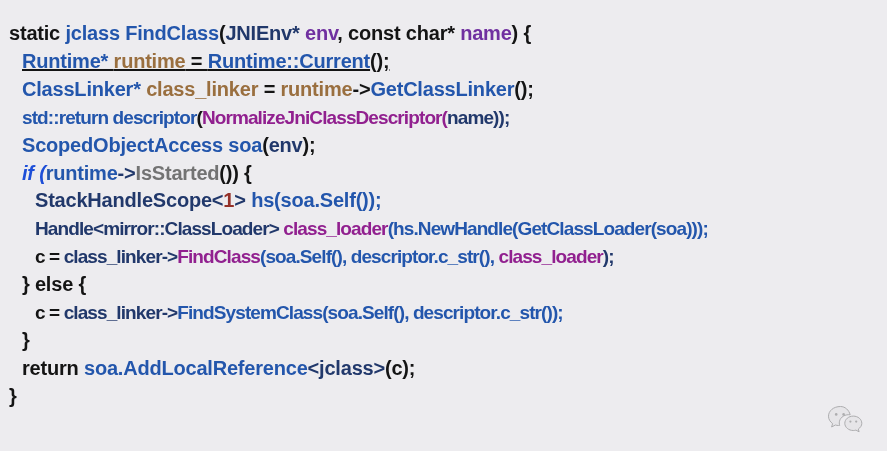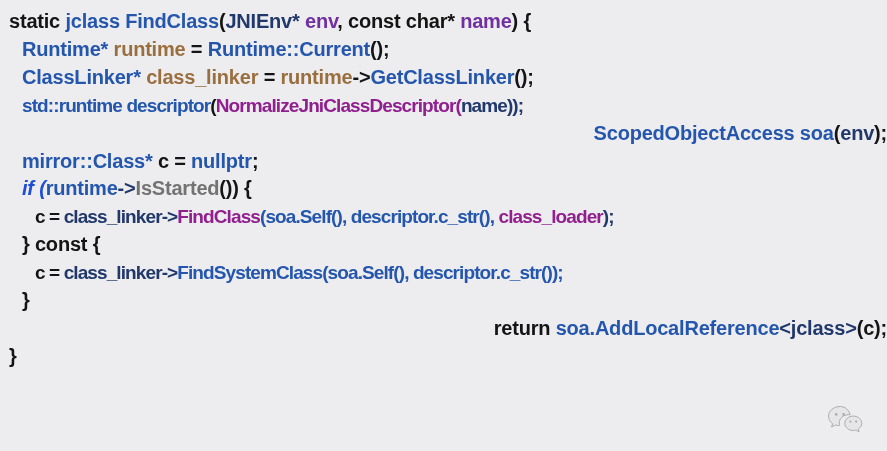--- a/index.html
+++ b/index.html
@@ -3,21 +3,21 @@
 <meta charset="utf-8">
 <style>
   html, body { margin:0; padding:0; }
   body {
     width:887px; height:451px;
     background:#EDECEF;
     font-family:"Liberation Sans", sans-serif;
     overflow:hidden;
     position:relative;
   }
-  .code-block { padding:8px 0 0 9px; }
+  .code-block { padding:20px 0 0 9px; }
   .code-line {
     white-space:pre;
     font-weight:bold;
     font-size:20px;
     line-height:27.9px;
     letter-spacing:-0.2px;
     color:#141414;
   }
   .code-line.condensed {
     font-size:19px;
@@ -36,31 +36,32 @@
     text-shadow:0 1px 0 #ffffff, 0 0 1px #a8a8a8, 1px 1px 1px #b5b5b5;
     letter-spacing:0.5px;
   }
   .wechat-icon svg { display:block; }
 </style>
 </head>
 <body>
 
 <div class="code-block">
     <div class="code-line" style="padding-left: 0px;"><span style="color: rgb(20, 20, 20);">static </span><span style="color: rgb(35, 86, 172);">jclass </span><span style="color: rgb(35, 86, 172);">FindClass</span><span style="color: rgb(20, 20, 20);">(</span><span style="color: rgb(33, 56, 107);">JNIEnv* </span><span style="color: rgb(112, 48, 160);">env</span><span style="color: rgb(20, 20, 20);">, const char* </span><span style="color: rgb(112, 48, 160);">name</span><span style="color: rgb(20, 20, 20);">) {</span></div>
-    <div class="code-line" style="padding-left: 13px;"><span style="color: rgb(35, 86, 172);">Runtime* </span><span style="color: rgb(154, 111, 63);">runtime</span><span style="color: rgb(20, 20, 20);"> = </span><span style="color: rgb(35, 86, 172);">Runtime::Current</span><span style="color: rgb(20, 20, 20);">();</span></div>
+    <div class="code-line" style="padding-left: 13px; text-decoration: underline;"><span style="color: rgb(35, 86, 172);">Runtime* </span><span style="color: rgb(154, 111, 63);">runtime</span><span style="color: rgb(20, 20, 20);"> = </span><span style="color: rgb(35, 86, 172);">Runtime::Current</span><span style="color: rgb(20, 20, 20);">();</span></div>
     <div class="code-line" style="padding-left: 13px;"><span style="color: rgb(35, 86, 172);">ClassLinker* </span><span style="color: rgb(154, 111, 63);">class_linker</span><span style="color: rgb(20, 20, 20);"> = </span><span style="color: rgb(154, 111, 63);">runtime</span><span style="color: rgb(20, 20, 20);">-&gt;</span><span style="color: rgb(35, 86, 172);">GetClassLinker</span><span style="color: rgb(20, 20, 20);">();</span></div>
-    <div class="code-line condensed" style="padding-left: 13px;"><span style="color: rgb(35, 86, 172);">std::runtime descriptor</span><span style="color: rgb(20, 20, 20);">(</span><span style="color: rgb(145, 32, 143);">NormalizeJniClassDescriptor(</span><span style="color: rgb(33, 56, 107);">name</span><span style="color: rgb(33, 56, 107);">));</span></div>
-    <div class="code-line" style="padding-left: 13px; text-align: right;"><span style="color: rgb(35, 86, 172);">ScopedObjectAccess soa</span><span style="color: rgb(20, 20, 20);">(</span><span style="color: rgb(33, 56, 107);">env</span><span style="color: rgb(20, 20, 20);">);</span></div>
-    <div class="code-line" style="padding-left: 13px;"><span style="color: rgb(35, 86, 172);">mirror::Class* </span><span style="color: rgb(20, 20, 20);">c</span><span style="color: rgb(20, 20, 20);"> = </span><span style="color: rgb(35, 86, 172);">nullptr</span><span style="color: rgb(20, 20, 20);">;</span></div>
+    <div class="code-line condensed" style="padding-left: 13px;"><span style="color: rgb(35, 86, 172);">std::return descriptor</span><span style="color: rgb(20, 20, 20);">(</span><span style="color: rgb(145, 32, 143);">NormalizeJniClassDescriptor(</span><span style="color: rgb(33, 56, 107);">name</span><span style="color: rgb(33, 56, 107);">));</span></div>
+    <div class="code-line" style="padding-left: 13px;"><span style="color: rgb(35, 86, 172);">ScopedObjectAccess soa</span><span style="color: rgb(20, 20, 20);">(</span><span style="color: rgb(33, 56, 107);">env</span><span style="color: rgb(20, 20, 20);">);</span></div>
     <div class="code-line" style="padding-left: 13px;"><span style="color: #1d4ed8; font-style: italic;">if (</span><span style="color: rgb(35, 86, 172);">runtime</span><span style="color: rgb(33, 56, 107);">-&gt;</span><span style="color: #737373;">IsStarted</span><span style="color: rgb(20, 20, 20);">()) {</span></div>
+    <div class="code-line" style="padding-left: 26px;"><span style="color: rgb(33, 56, 107);">StackHandleScope&lt;</span><span style="color: rgb(148, 48, 40);">1</span><span style="color: rgb(33, 56, 107);">&gt;</span><span style="color: rgb(20, 20, 20);"> </span><span style="color: rgb(35, 86, 172);">hs(soa.Self());</span></div>
+    <div class="code-line condensed" style="padding-left: 26px;"><span style="color: rgb(33, 56, 107);">Handle&lt;mirror::ClassLoader&gt; </span><span style="color: rgb(145, 32, 143);">class_loader</span><span style="color: rgb(35, 86, 172);">(hs.NewHandle(GetClassLoader(soa)));</span></div>
     <div class="code-line condensed" style="padding-left: 26px;"><span style="color: rgb(20, 20, 20);">c</span><span style="color: rgb(20, 20, 20);"> = </span><span style="color: rgb(33, 56, 107);">class_linker</span><span style="color: rgb(33, 56, 107);">-&gt;</span><span style="color: rgb(145, 32, 143);">FindClass</span><span style="color: rgb(35, 86, 172);">(soa.Self(), descriptor.c_str(), </span><span style="color: rgb(145, 32, 143);">class_loader</span><span style="color: rgb(33, 56, 107);">);</span></div>
-    <div class="code-line" style="padding-left: 13px;"><span style="color: rgb(20, 20, 20);">} const {</span></div>
+    <div class="code-line" style="padding-left: 13px;"><span style="color: rgb(20, 20, 20);">} else {</span></div>
     <div class="code-line condensed" style="padding-left: 26px;"><span style="color: rgb(20, 20, 20);">c</span><span style="color: rgb(20, 20, 20);"> = </span><span style="color: rgb(33, 56, 107);">class_linker</span><span style="color: rgb(33, 56, 107);">-&gt;</span><span style="color: rgb(35, 86, 172);">FindSystemClass</span><span style="color: rgb(35, 86, 172);">(soa.Self(), descriptor.c_str());</span></div>
     <div class="code-line" style="padding-left: 13px;"><span style="color: rgb(20, 20, 20);">}</span></div>
-    <div class="code-line" style="padding-left: 13px; text-align: right;"><span style="color: rgb(20, 20, 20);">return </span><span style="color: rgb(35, 86, 172);">soa.AddLocalReference</span><span style="color: rgb(33, 56, 107);">&lt;jclass&gt;</span><span style="color: rgb(20, 20, 20);">(c);</span></div>
+    <div class="code-line" style="padding-left: 13px;"><span style="color: rgb(20, 20, 20);">return </span><span style="color: rgb(35, 86, 172);">soa.AddLocalReference</span><span style="color: rgb(33, 56, 107);">&lt;jclass&gt;</span><span style="color: rgb(20, 20, 20);">(c);</span></div>
     <div class="code-line" style="padding-left: 0px;"><span style="color: rgb(20, 20, 20);">}</span></div>
   </div>
 
 <div class="watermark">
   <span class="wechat-icon">
     <svg width="36" height="30" viewBox="0 0 36 30">
       <g fill="#E6E5E8" stroke="#ADADAF" stroke-width="1">
         <path d="M13.5 1.5 C6.6 1.5 1.5 5.8 1.5 11.2 c0 3.0 1.6 5.6 4.1 7.4 l-1.0 3.4 3.8 -2.0 c1.0 0.3 2.0 0.5 3.1 0.5 0.4 0 0.8 0 1.2 -0.1 -0.3 -0.8 -0.4 -1.6 -0.4 -2.5 0 -4.6 4.2 -8.2 9.4 -8.2 0.5 0 1.0 0 1.5 0.1 C21.9 5.0 18.1 1.5 13.5 1.5 z"></path>
         <path d="M26.3 11.1 c-4.7 0-8.5 3.2-8.5 7.2 0 4.0 3.8 7.2 8.5 7.2 0.9 0 1.8 -0.1 2.6 -0.4 l3.2 1.7 -0.8 -2.8 c2.1 -1.3 3.5 -3.4 3.5 -5.7 0 -4.0 -3.8 -7.2 -8.5 -7.2 z"></path>
       </g>

